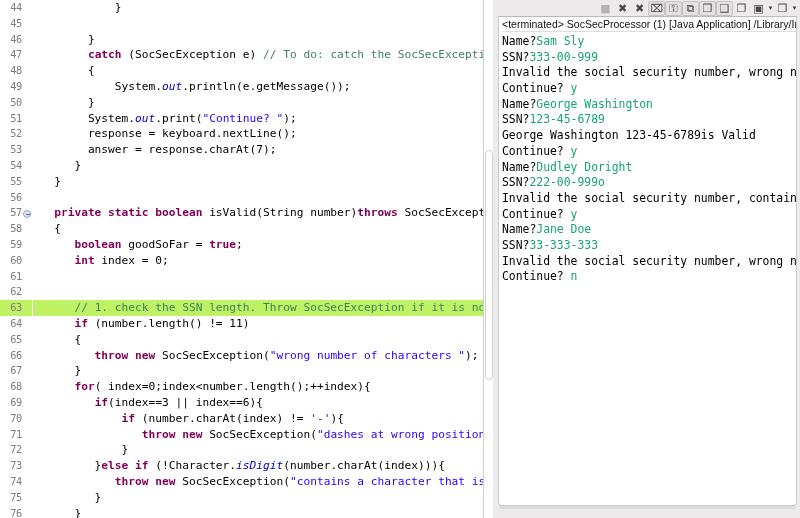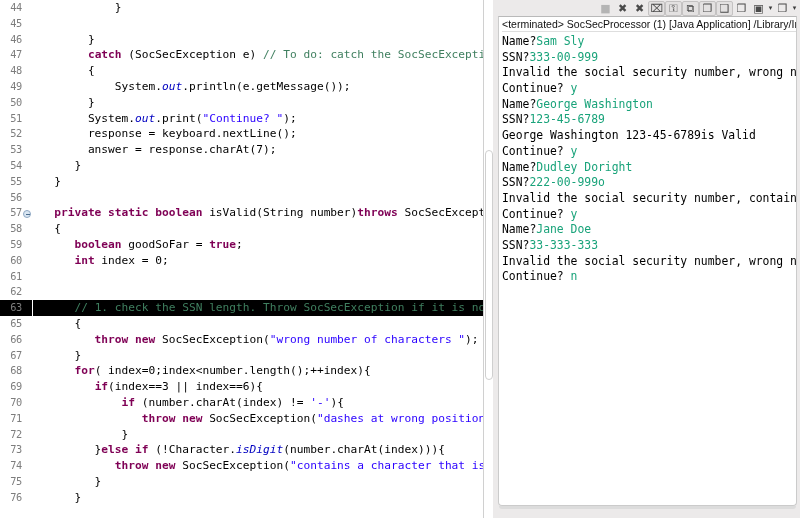--- a/index.html
+++ b/index.html
@@ -33,21 +33,21 @@
   }
   .code-line {
     position: relative;
     height: 15.8px;
     line-height: 15.8px;
     white-space: pre;
     font-family: "DejaVu Sans Mono", monospace;
     font-size: 11.2px;
   }
   .code-line.current {
-    background: #000000;
+    background: #bef264;
   }
   .gutter {
     position: absolute;
     left: -4px; top: 0;
     width: 26px;
     text-align: right;
     color: #7d7d7d;
     font-family: "DejaVu Sans Mono", monospace;
     font-size: 10.3px;
     letter-spacing: -0.3px;
@@ -216,20 +216,21 @@
           <div class="code-line"><span class="gutter">54</span><span class="code-text"><span class="plain">      }</span></span></div>
           <div class="code-line"><span class="gutter">55</span><span class="code-text"><span class="plain">   }</span></span></div>
           <div class="code-line"><span class="gutter">56</span><span class="code-text"><span class="plain"></span></span></div>
           <div class="code-line"><span class="gutter">57</span><span class="fold"></span><span class="code-text"><span class="kw">   private static boolean</span><span class="plain"> isValid(String number)</span><span class="kw">throws</span><span class="plain"> SocSecException</span></span></div>
           <div class="code-line"><span class="gutter">58</span><span class="code-text"><span class="plain">   {</span></span></div>
           <div class="code-line"><span class="gutter">59</span><span class="code-text"><span class="kw">      boolean</span><span class="plain"> goodSoFar = </span><span class="kw">true</span><span class="plain">;</span></span></div>
           <div class="code-line"><span class="gutter">60</span><span class="code-text"><span class="kw">      int</span><span class="plain"> index = 0;</span></span></div>
           <div class="code-line"><span class="gutter">61</span><span class="code-text"><span class="plain"></span></span></div>
           <div class="code-line"><span class="gutter">62</span></div>
           <div class="code-line current"><span class="gutter">63</span><span class="code-text"><span class="plain">      </span><span class="cmt">// 1. check the SSN length. Throw SocSecException if it is not 11</span></span></div>
+          <div class="code-line"><span class="gutter">64</span><span class="code-text"><span class="kw">      if</span><span class="plain"> (number.length() != 11)</span></span></div>
           <div class="code-line"><span class="gutter">65</span><span class="code-text"><span class="plain">      {</span></span></div>
           <div class="code-line"><span class="gutter">66</span><span class="code-text"><span class="kw">         throw new</span><span class="plain"> SocSecException(</span><span class="str">"wrong number of characters "</span><span class="plain">);</span></span></div>
           <div class="code-line"><span class="gutter">67</span><span class="code-text"><span class="plain">      }</span></span></div>
           <div class="code-line"><span class="gutter">68</span><span class="code-text"><span class="kw">      for</span><span class="plain">( index=0;index&lt;number.length();++index){</span></span></div>
           <div class="code-line"><span class="gutter">69</span><span class="code-text"><span class="plain">         </span><span class="kw">if</span><span class="plain">(index==3 || index==6){</span></span></div>
           <div class="code-line"><span class="gutter">70</span><span class="code-text"><span class="plain">             </span><span class="kw">if</span><span class="plain"> (number.charAt(index) != </span><span class="str">'-'</span><span class="plain">){</span></span></div>
           <div class="code-line"><span class="gutter">71</span><span class="code-text"><span class="kw">                throw new</span><span class="plain"> SocSecException(</span><span class="str">"dashes at wrong positions"</span></span></div>
           <div class="code-line"><span class="gutter">72</span><span class="code-text"><span class="plain">             }</span></span></div>
           <div class="code-line"><span class="gutter">73</span><span class="code-text"><span class="plain">         }</span><span class="kw">else if</span><span class="plain"> (!Character.</span><span class="fld">isDigit</span><span class="plain">(number.charAt(index))){</span></span></div>
           <div class="code-line"><span class="gutter">74</span><span class="code-text"><span class="kw">            throw new</span><span class="plain"> SocSecException(</span><span class="str">"contains a character that is not a di</span></span></div>

